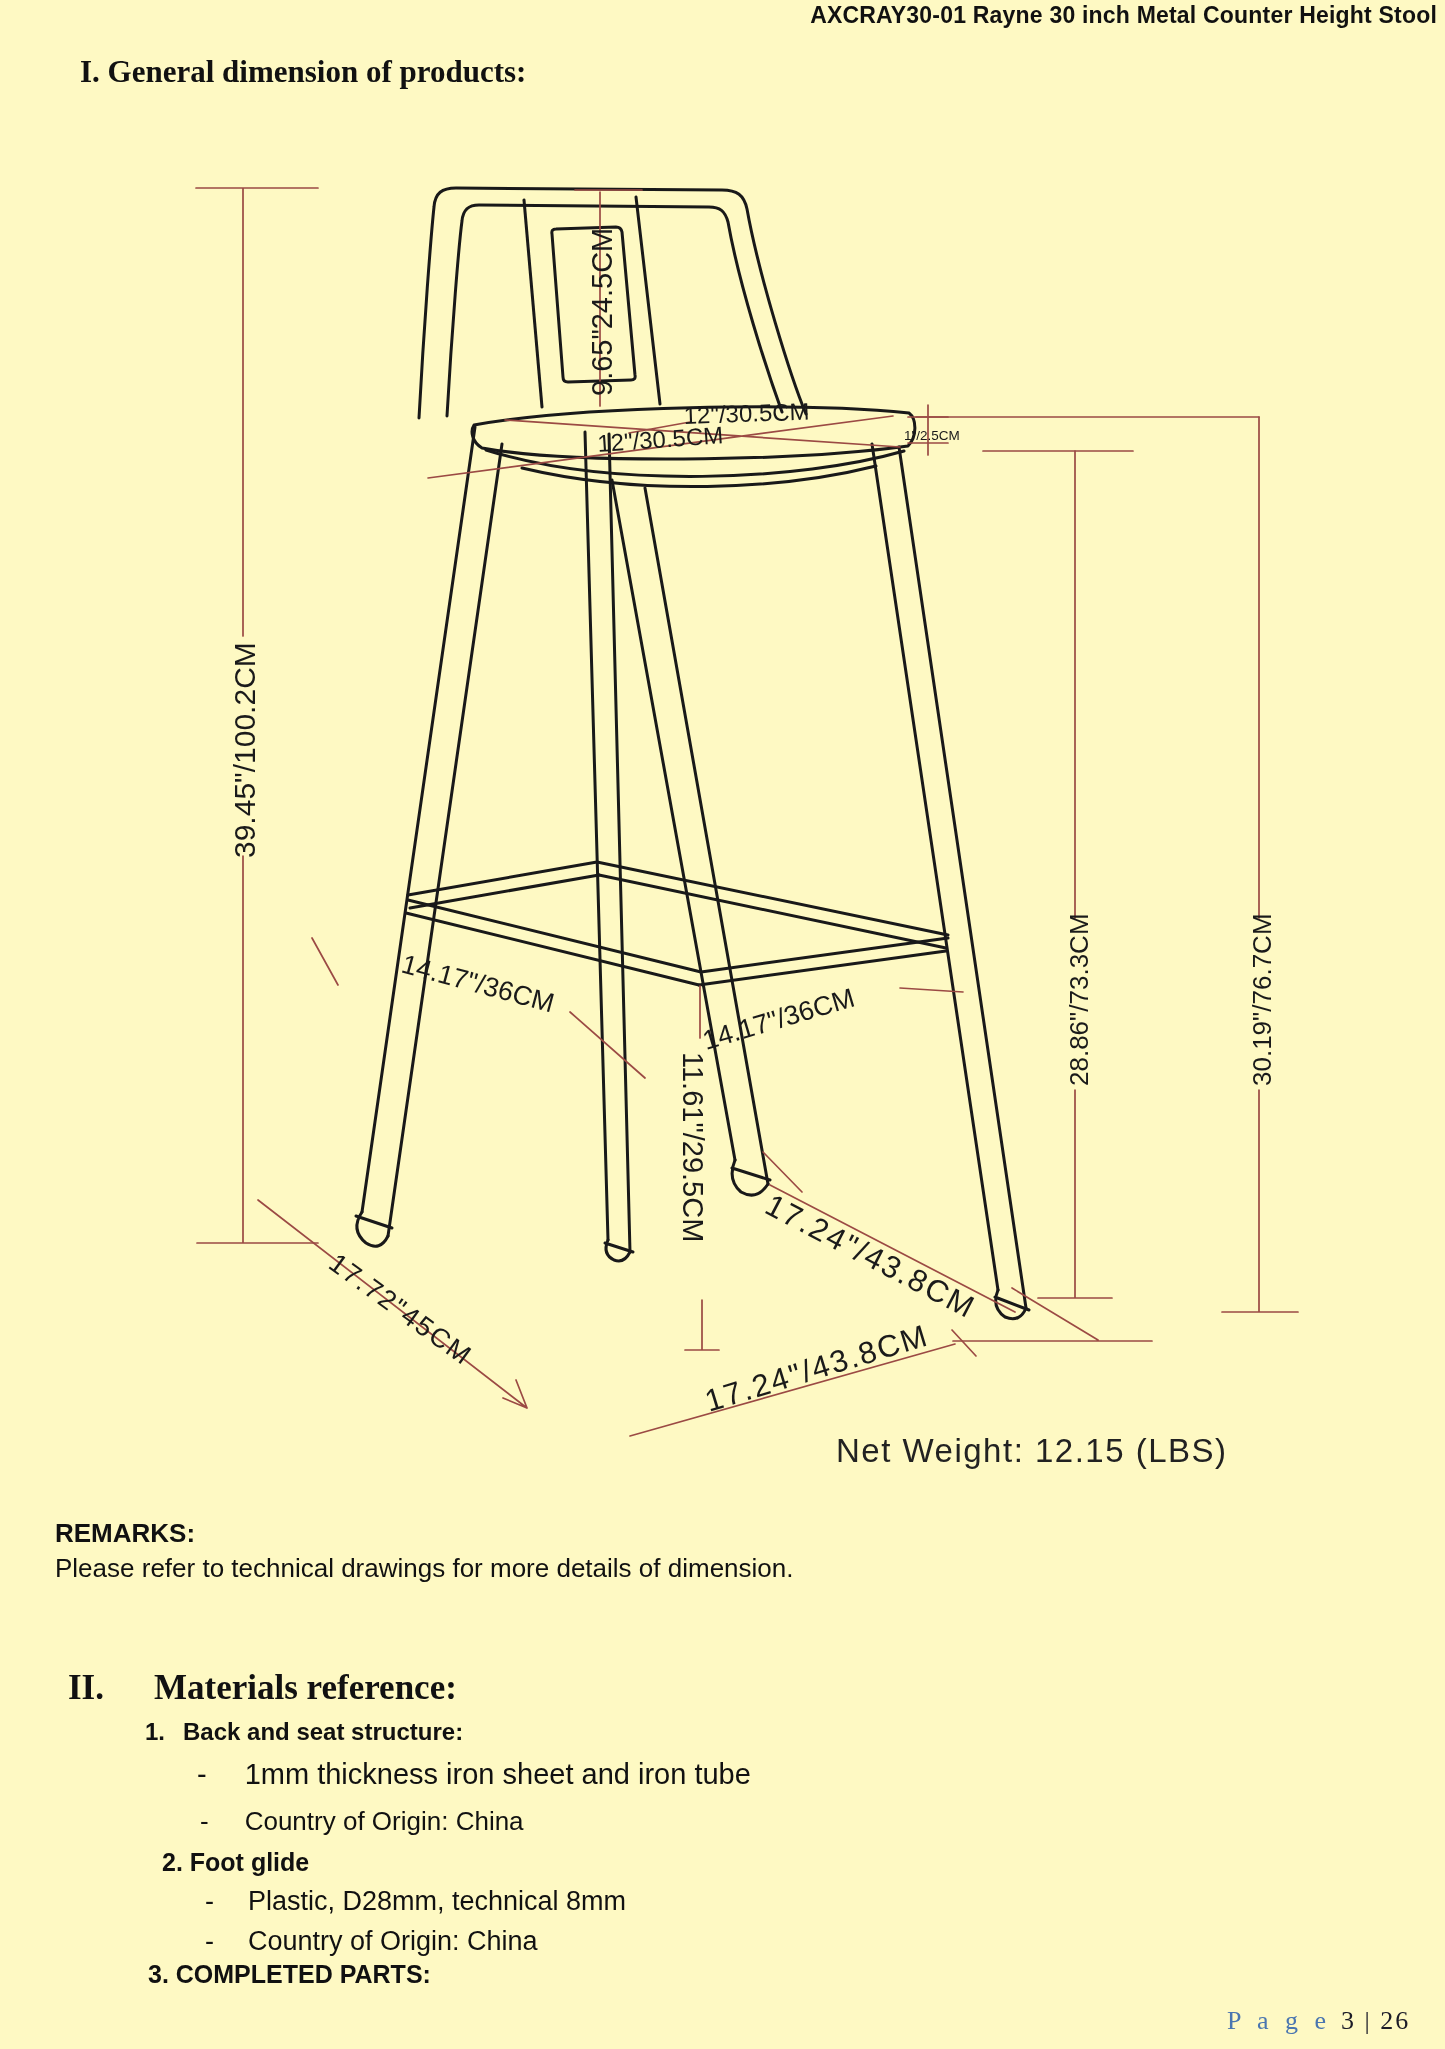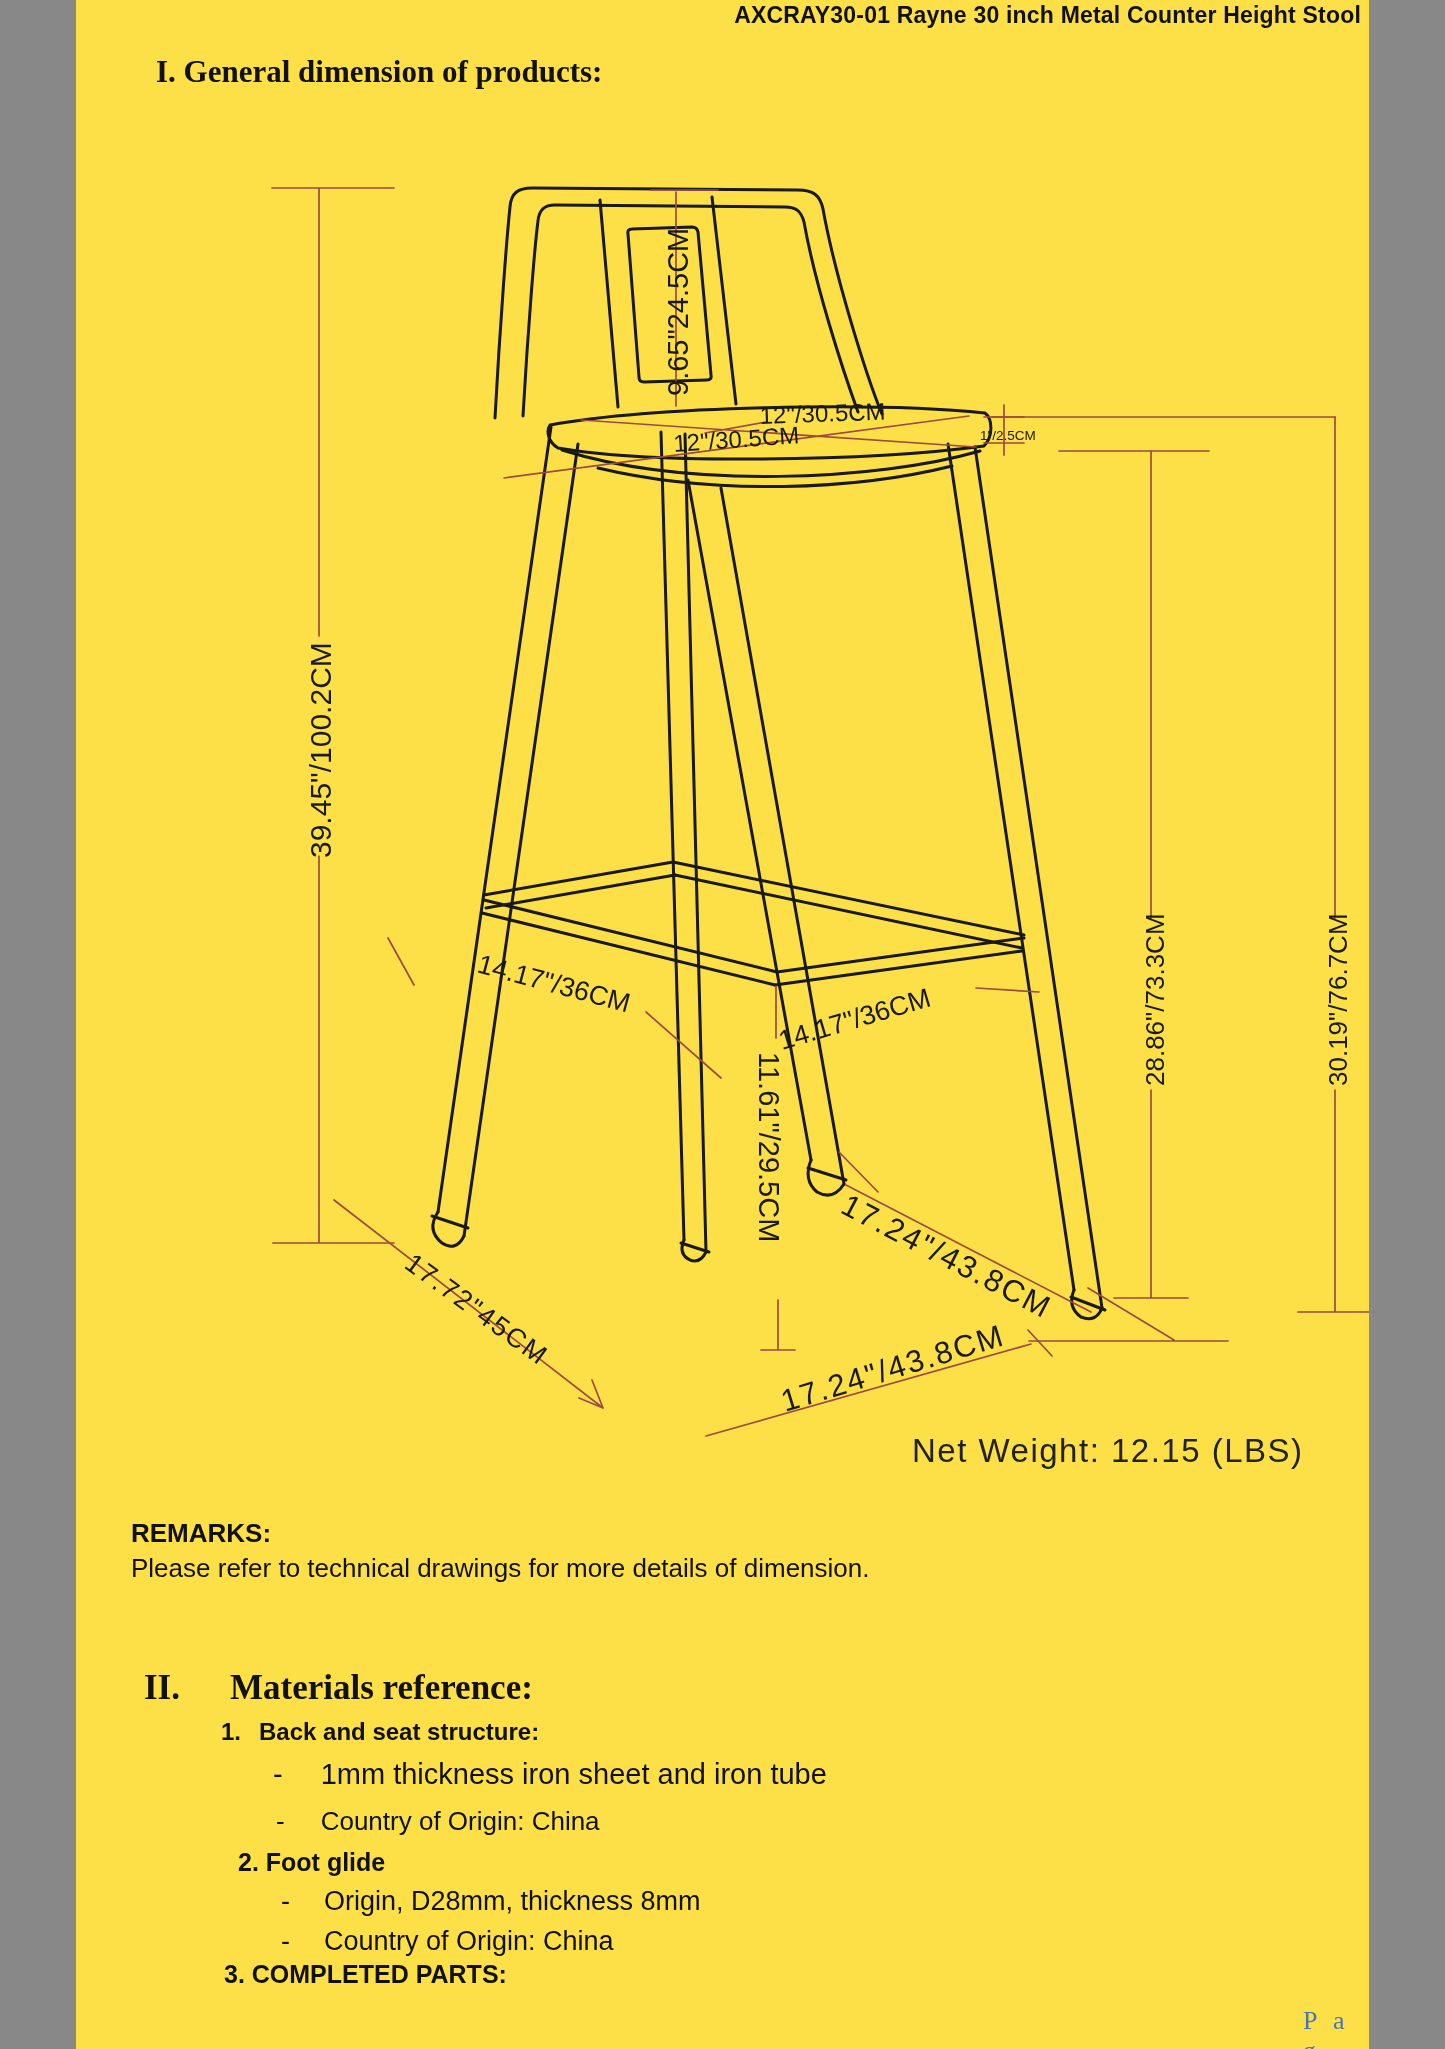--- a/index.html
+++ b/index.html
@@ -1,17 +1,17 @@
 <!DOCTYPE html>
 <html><head>
 <meta charset="utf-8">
 <style>
   html,body{margin:0;padding:0;background:#888;}
   .page{
-    position:relative;width:1293px;height:2049px;background:#fde047;
+    position:relative;width:1445px;height:2049px;background:#fef9c3;
     font-family:"Liberation Sans",sans-serif;color:#1a1a1a;overflow:hidden;
     margin:0 auto;
   }
   .doc-header{
     position:absolute;top:2px;right:8px;font-size:23px;font-weight:bold;
     letter-spacing:.2px;color:#111;
   }
   .h1{
     position:absolute;top:54px;left:80px;
     font-family:"Liberation Serif",serif;font-size:31px;font-weight:bold;color:#111;
@@ -148,21 +148,21 @@
     <span class="n">1.</span><span>Back and seat structure:</span>
   </div>
   <div class="mat-item mb1">
     <span class="dash">-</span><span>1mm thickness iron sheet and iron tube</span>
   </div>
   <div class="mat-item mb2">
     <span class="dash">-</span><span>Country of Origin: China</span>
   </div>
   <div class="mat-item m2">2. Foot glide</div>
   <div class="mat-item mb3">
-    <span class="dash">-</span><span>Origin, D28mm, thickness 8mm</span>
+    <span class="dash">-</span><span>Plastic, D28mm, technical 8mm</span>
   </div>
   <div class="mat-item mb4">
     <span class="dash">-</span><span>Country of Origin: China</span>
   </div>
   <div class="mat-item m3">3. COMPLETED PARTS:</div>
 
   <div class="footer">
     <span class="pw">P a g e</span><span class="pn">3 | 26</span>
   </div>
 

